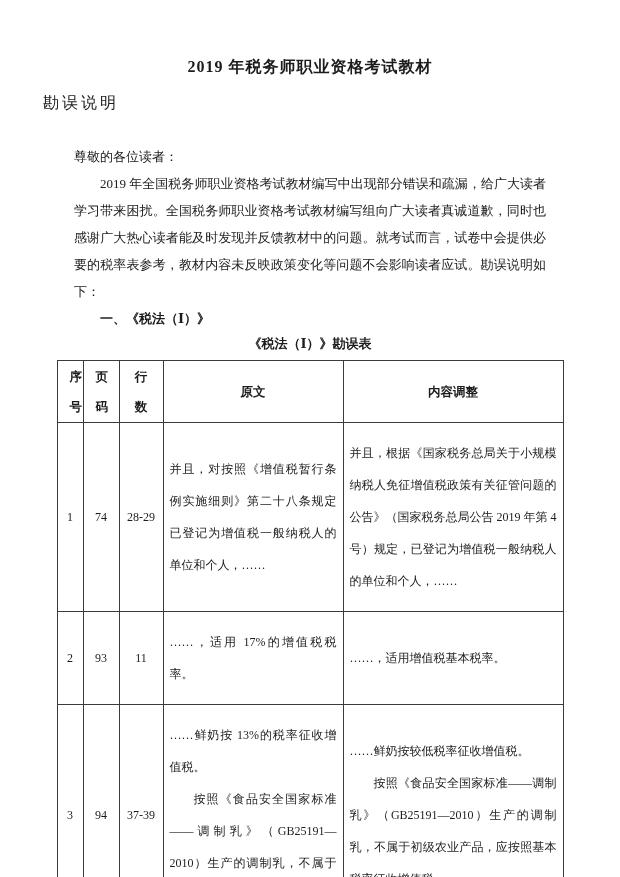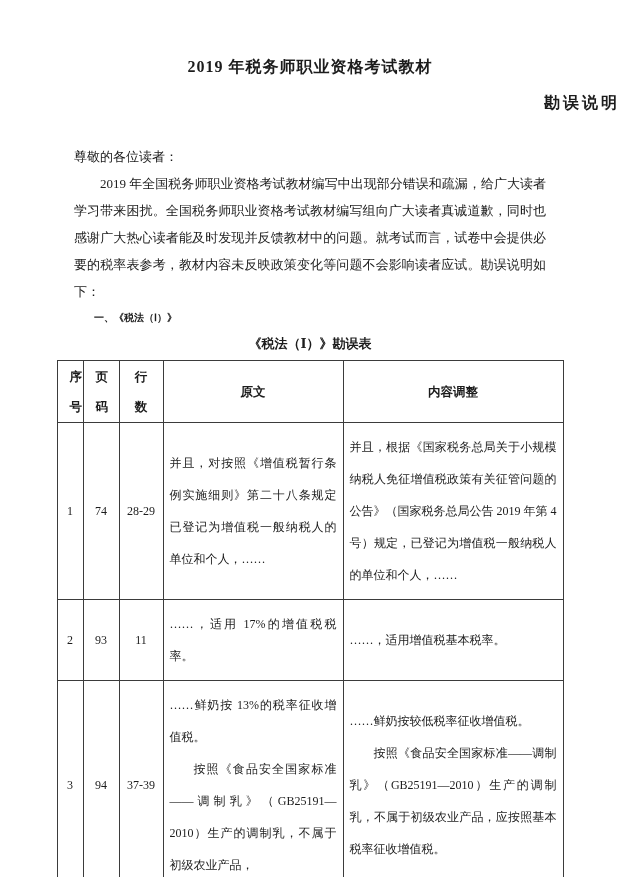--- a/index.html
+++ b/index.html
@@ -19,40 +19,39 @@
   }
   .title {
     margin-top: 57px;
     text-align: center;
     font-size: 16px;
     font-weight: bold;
     letter-spacing: 1px;
   }
   .subtitle {
     margin-top: 15px;
-    text-align: right;
+    text-align: left;
     font-size: 16px;
-    font-weight: bold;
+    font-weight: normal;
     letter-spacing: 3px;
     margin-left: 43px;
   }
   .body-block {
     margin: 29px 74px 0 74px;
     font-size: 13px;
     line-height: 27px;
     text-align: justify;
   }
   .salutation { text-indent: 0; }
   .intro { text-indent: 2em; }
   .section-heading {
     font-weight: bold;
     text-indent: 2em;
-    font-size: 10px;
+    font-size: 13px;
     line-height: 27px;
-    font-family: Liberation Mono, monospace;
   }
   .table-title {
     text-align: center;
     font-weight: bold;
     font-size: 13px;
     line-height: 24px;
   }
   table.errata {
     width: 506px;
     margin: 4px auto 0 auto;
@@ -76,21 +75,21 @@
   tr.r1 { height: 160px; }
   tr.r2 { height: 37px; }
   tr.r3 { height: 166px; }
   td.num {
     text-align: center;
     vertical-align: middle;
     padding: 0 1px;
   }
   td.text {
     vertical-align: middle;
-    padding: 8px 6px;
+    padding: 14px 6px;
     text-align: justify;
     line-height: 32px;
   }
   td.text .p2 { text-indent: 2em; }
 </style>
 </head>
 <body>
 
 <div class="page">
 

